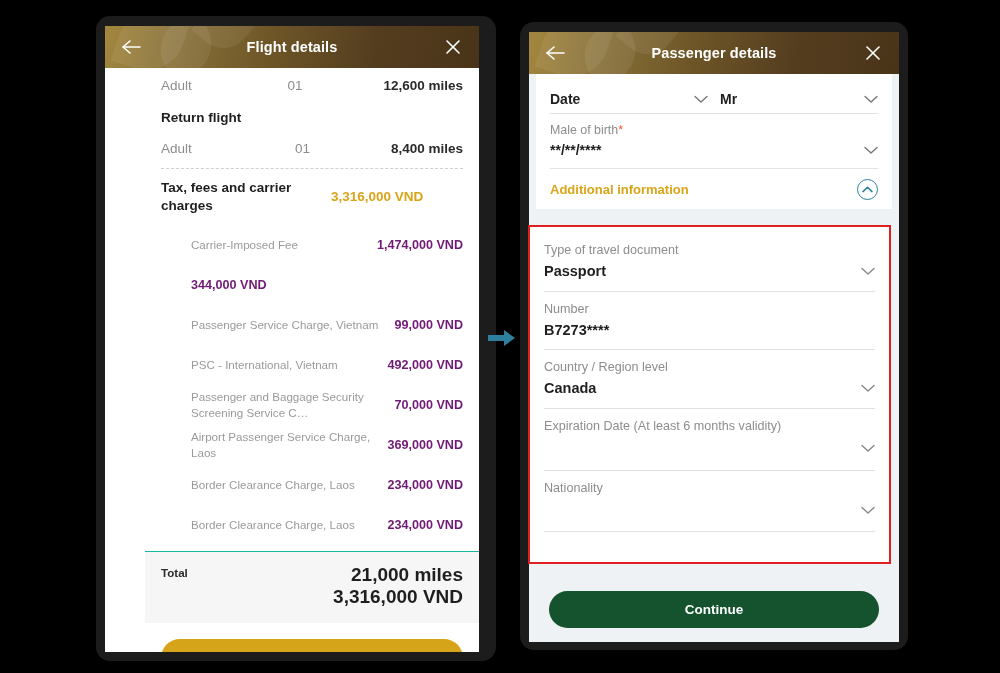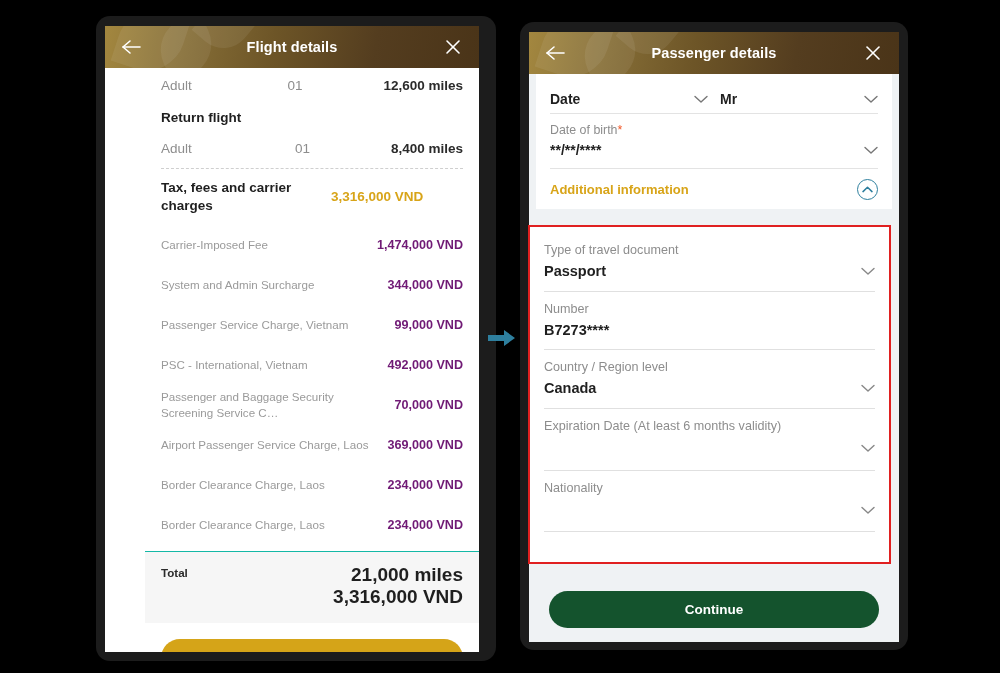--- a/index.html
+++ b/index.html
@@ -124,21 +124,21 @@
     line-height: 1.32;
     max-width: 170px;
   }
   .tax-head-amt {
     font-size: 13.5px;
     font-weight: bold;
     color: #d8a418;
     text-align: right;
   }
 
-  .fee-list { padding: 0 16px; }
+  .fee-list { padding: 0 16px; margin-left: 30px; }
   .fee-row {
     display: flex;
     align-items: center;
     min-height: 40px;
     padding: 4px 0;
   }
   .fee-name {
     flex: 1;
     font-size: 11.6px;
     color: #9a9a9a;
@@ -396,21 +396,20 @@
           <div class="tax-head-label">Tax, fees and carrier charges</div>
           <div class="tax-head-amt">3,316,000 VND</div>
         </div>
 
         <div class="fee-list" id="fee-list">
             <div class="fee-row">
               <div class="fee-name">Carrier-Imposed Fee</div>
               <div class="fee-amt">1,474,000 VND</div>
             </div>
             <div class="fee-row">
-              <div class="fee-name">System and Admin Surcharge</div>
               <div class="fee-amt">344,000 VND</div>
             </div>
             <div class="fee-row">
               <div class="fee-name">Passenger Service Charge, Vietnam</div>
               <div class="fee-amt">99,000 VND</div>
             </div>
             <div class="fee-row">
               <div class="fee-name">PSC - International, Vietnam</div>
               <div class="fee-amt">492,000 VND</div>
             </div>
@@ -490,21 +489,21 @@
             </div>
             <div class="field-half">
               <span class="field-value">Mr</span>
               <svg class="chev" viewBox="0 0 14 9">
                 <path d="M1 1.5 L7 7 L13 1.5" fill="none" stroke="#777" stroke-width="1.4" stroke-linecap="round" stroke-linejoin="round"></path>
               </svg>
             </div>
           </div>
 
           <div class="field-block">
-            <div class="field-label"><span>Date of birth</span><span class="req">*</span></div>
+            <div class="field-label"><span>Male of birth</span><span class="req">*</span></div>
             <div class="inner">
               <span class="field-value">**/**/****</span>
               <svg class="chev" viewBox="0 0 14 9">
                 <path d="M1 1.5 L7 7 L13 1.5" fill="none" stroke="#777" stroke-width="1.4" stroke-linecap="round" stroke-linejoin="round"></path>
               </svg>
             </div>
           </div>
 
           <div class="addl-row">
             <div class="addl-label">Additional information</div>

